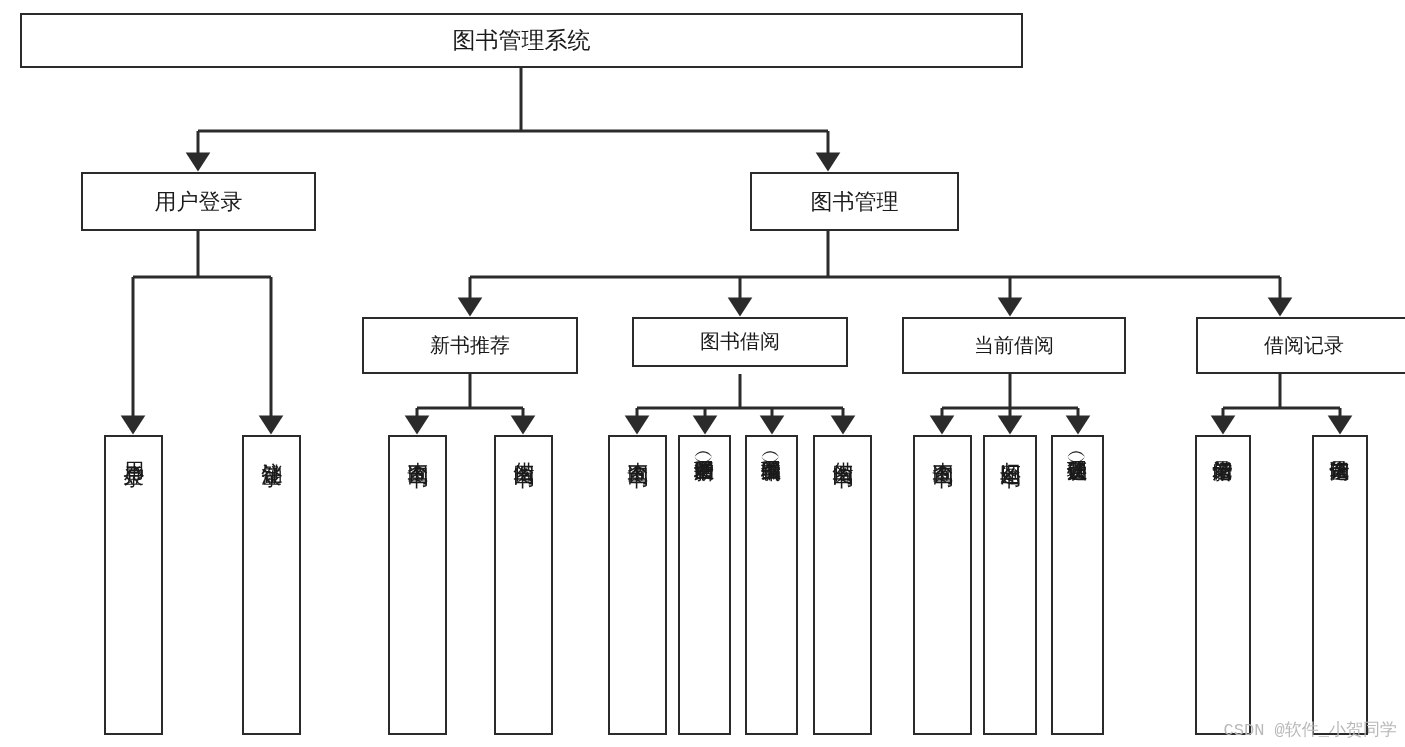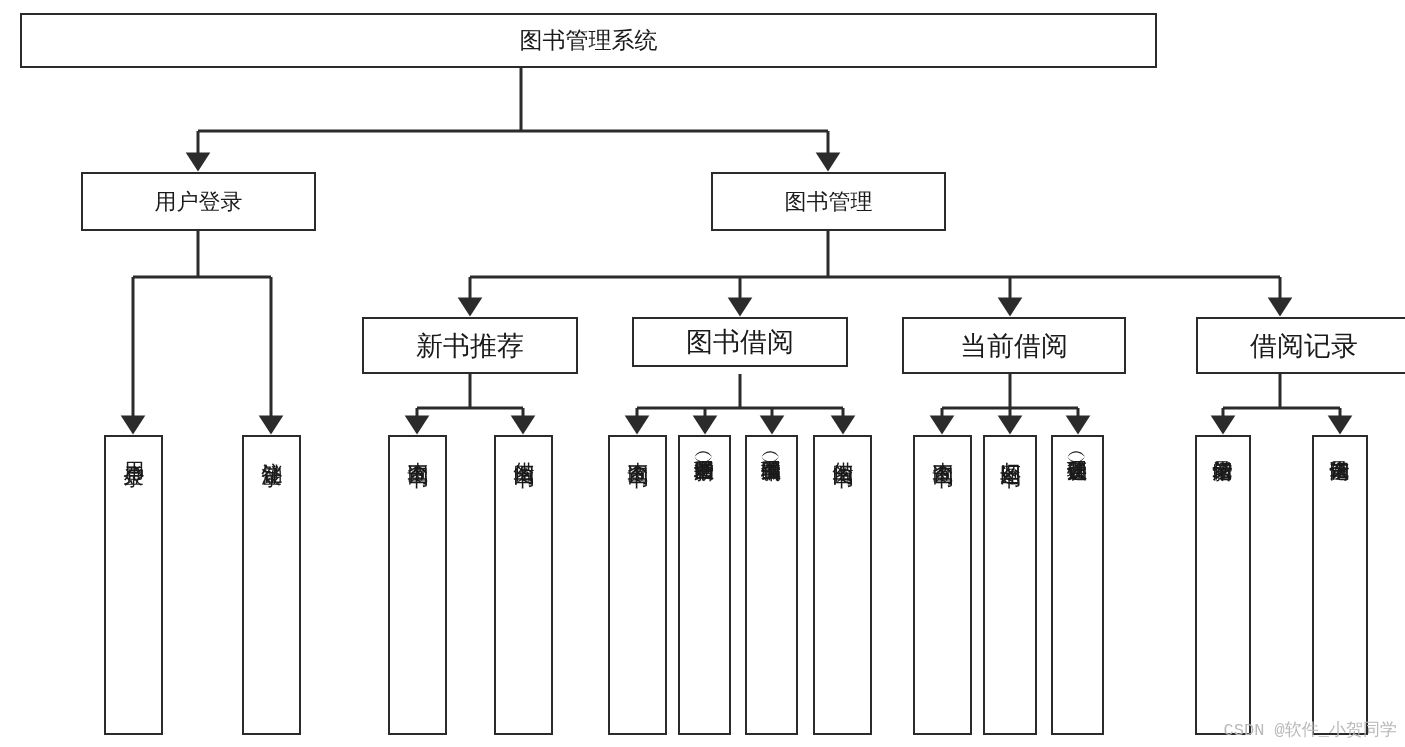--- a/index.html
+++ b/index.html
@@ -33,21 +33,21 @@
     z-index: 3;
   }
   .node-label {
     color: #1a1a1a;
     text-align: center;
     line-height: 1.18;
     white-space: pre-wrap;
   }
   .node.root .node-label { font-size: 23px; }
   .node.level2 .node-label { font-size: 22px; }
-  .node.level3 .node-label { font-size: 27px; }
+  .node.level3 .node-label { font-size: 20px; }
 
   .node.leaf {
     align-items: flex-start;
     justify-content: center;
     padding-top: 8px;
   }
   .node.leaf .node-label {
     writing-mode: vertical-rl;
     text-orientation: upright;
     font-size: 21px;
@@ -117,28 +117,28 @@
       <path d="M1010,408 L1010,425" marker-end="url(#arrow)"></path>
       <path d="M1078,408 L1078,425" marker-end="url(#arrow)"></path>
 
       <path d="M1280,374 L1280,408"></path>
       <path d="M1223,408 L1340,408"></path>
       <path d="M1223,408 L1223,425" marker-end="url(#arrow)"></path>
       <path d="M1340,408 L1340,425" marker-end="url(#arrow)"></path>
     </g>
   </svg>
 
-  <div class="node root" style="left:20px; top:13px; width:1137px; height:55px;">
+  <div class="node root" style="left:20px; top:13px; width:1003px; height:55px;">
     <span class="node-label">图书管理系统</span>
   </div>
 
   <div class="node level2" style="left:81px; top:172px; width:235px; height:59px;">
     <span class="node-label">用户登录</span>
   </div>
-  <div class="node level2" style="left:711px; top:172px; width:235px; height:59px;">
+  <div class="node level2" style="left:750px; top:172px; width:209px; height:59px;">
     <span class="node-label">图书管理</span>
   </div>
 
   <div class="node level3" style="left:362px; top:317px; width:216px; height:57px;">
     <span class="node-label">新书推荐</span>
   </div>
   <div class="node level3" style="left:632px; top:317px; width:216px; height:50px;">
     <span class="node-label">图书借阅</span>
   </div>
   <div class="node level3" style="left:902px; top:317px; width:224px; height:57px;">

